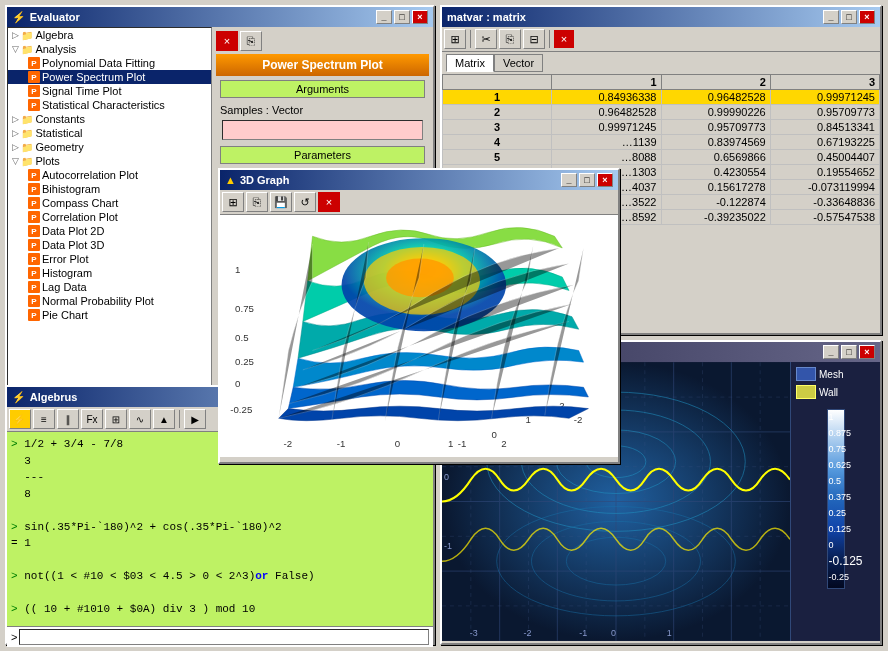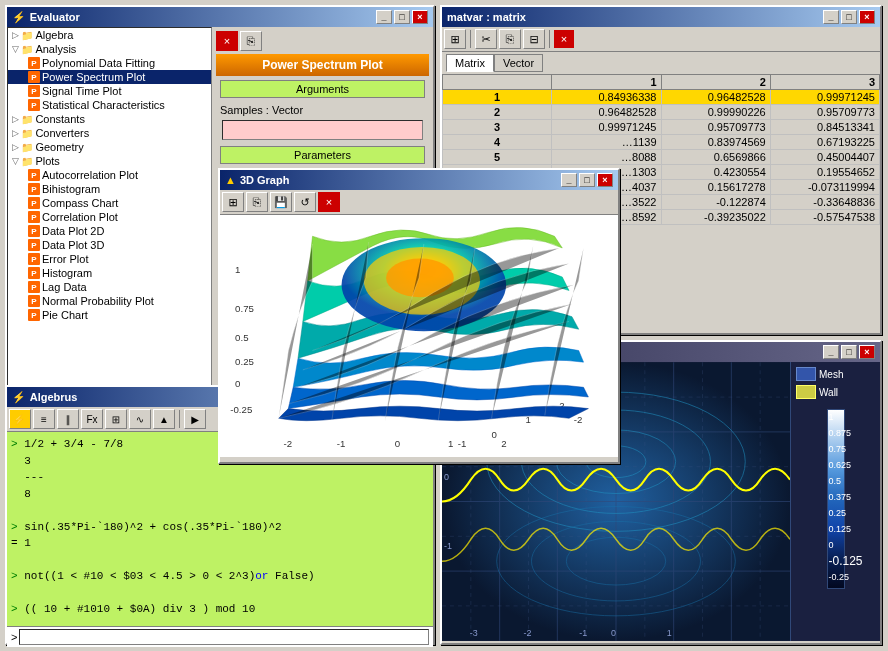--- a/index.html
+++ b/index.html
@@ -204,21 +204,21 @@
     .console {
       background: #bef264;
       font-family: 'Courier New', monospace;
       font-size: 11px;
       padding: 4px;
       overflow-y: auto;
       flex: 1;
     }
     .console-line { line-height: 1.5; }
     .console-prompt { color: #008000; }
-    .console-blue { color: #0000ff; }
+    .console-blue { color: #0000ff; font-weight: bold; }
 
     
     #viz-panel {
       left: 440px; top: 340px;
       width: 442px;
       height: 305px;
     }
 
     
     .graph-area {
@@ -310,21 +310,21 @@
 
       <div class="tree-item">
         <span class="icon-tree">▷</span>
         <span class="icon-folder">📁</span>
         <span>Constants</span>
       </div>
 
       <div class="tree-item">
         <span class="icon-tree">▷</span>
         <span class="icon-folder">📁</span>
-        <span>Converters</span>
+        <span>Statistical</span>
       </div>
 
       <div class="tree-item">
         <span class="icon-tree">▷</span>
         <span class="icon-folder">📁</span>
         <span>Geometry</span>
       </div>
 
       <div class="tree-item">
         <span class="icon-tree">▽</span>

